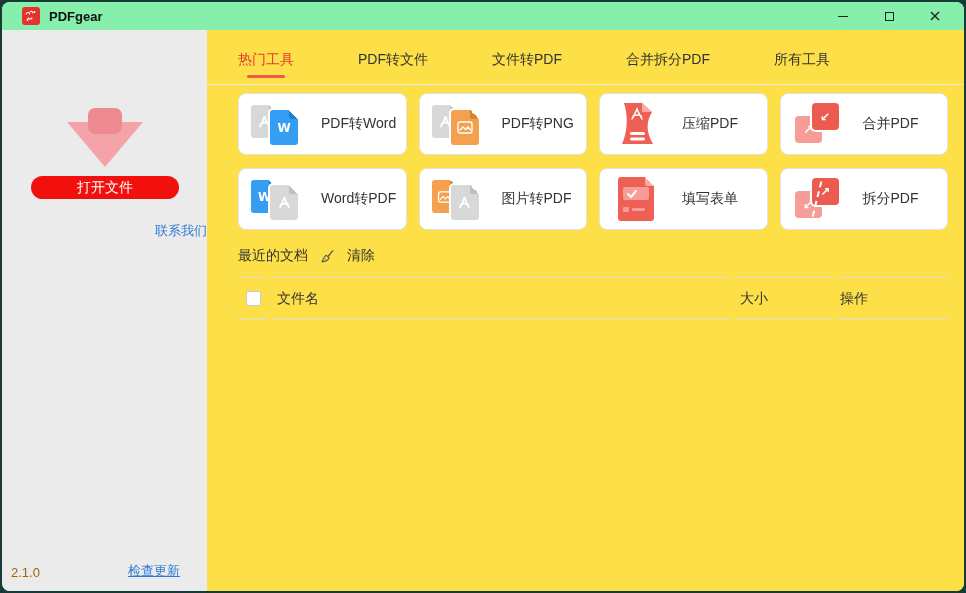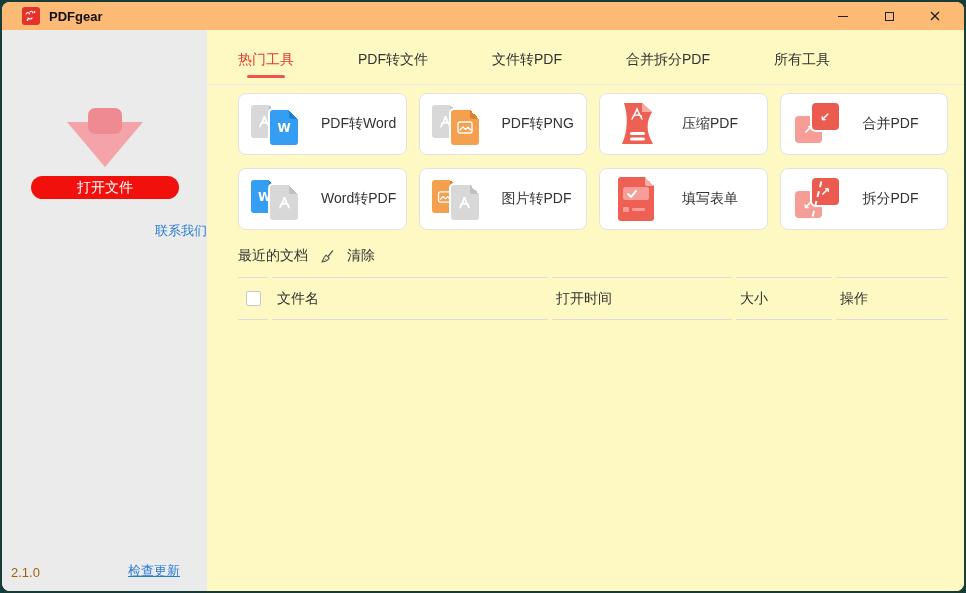--- a/index.html
+++ b/index.html
@@ -9,34 +9,34 @@
     font-family:"Liberation Sans","DejaVu Sans",sans-serif;
     color:#262626;
     position:relative;
   }
   .window {
     position:absolute; left:2px; top:2px; right:2px; bottom:2px;
     background:#fff; border-radius:8px; overflow:hidden;
     display:flex; flex-direction:column;
   }
   
-  .titlebar { height:28px; display:flex; align-items:center; flex-shrink:0; background:#fdba74; }
+  .titlebar { height:28px; display:flex; align-items:center; flex-shrink:0; background:#86efac; }
   .logo { width:18px; height:18px; background:#e5322d; border-radius:3px; margin-left:20px;
           display:flex; align-items:center; justify-content:center; }
   .apptitle { margin-left:9px; font-size:13px; font-weight:700; color:#111; }
   .win-controls { margin-left:auto; display:flex; margin-right:6px; }
   .win-btn { width:46px; height:28px; display:flex; align-items:center; justify-content:center;
              background:transparent; border:none; cursor:pointer; color:#222; }
   .glyph-min { width:10px; height:1px; background:#222; display:block; }
   .glyph-max { width:9px; height:9px; border:1px solid #222; display:block; }
   .glyph-close { font-size:16px; line-height:16px; font-family:"DejaVu Sans",sans-serif; }
   
   .bodyrow { flex:1; display:flex; min-height:0; }
   .sidebar { width:205px; background:#ebebeb; position:relative; flex-shrink:0; }
-  .main { flex:1; background:#fef9c3; position:relative; }
+  .main { flex:1; background:#fde047; position:relative; }
   
   .dl-graphic { position:absolute; left:0; right:0; top:78px; height:62px; }
   .dl-tri { position:absolute; left:50%; top:14px; transform:translateX(-50%);
             width:0; height:0; border-left:38px solid transparent; border-right:38px solid transparent;
             border-top:45px solid #f4a4a9; }
   .dl-stem { position:absolute; left:50%; top:0; transform:translateX(-50%);
              width:34px; height:26px; background:#ee8b92; border-radius:7px; }
   .open-btn { position:absolute; left:29px; top:146px; width:148px; height:23px;
               background:#f2100d; border:none; border-radius:17px; color:#fff;
               font-size:14px; cursor:pointer; font-family:inherit; }
@@ -294,21 +294,20 @@
           </span>
           <span>清除</span>
         </button>
       </div>
 
       <div class="thead">
         <div class="th col-check">
             <span class="checkbox"></span>
           </div>
         <div class="th col-name">文件名</div>
-        <div class="th col-time">打开时间</div>
         <div class="th col-size">大小</div>
         <div class="th col-act">操作</div>
       </div>
 
       <div></div>
 
     </div>
   </div>
 </div>
 

